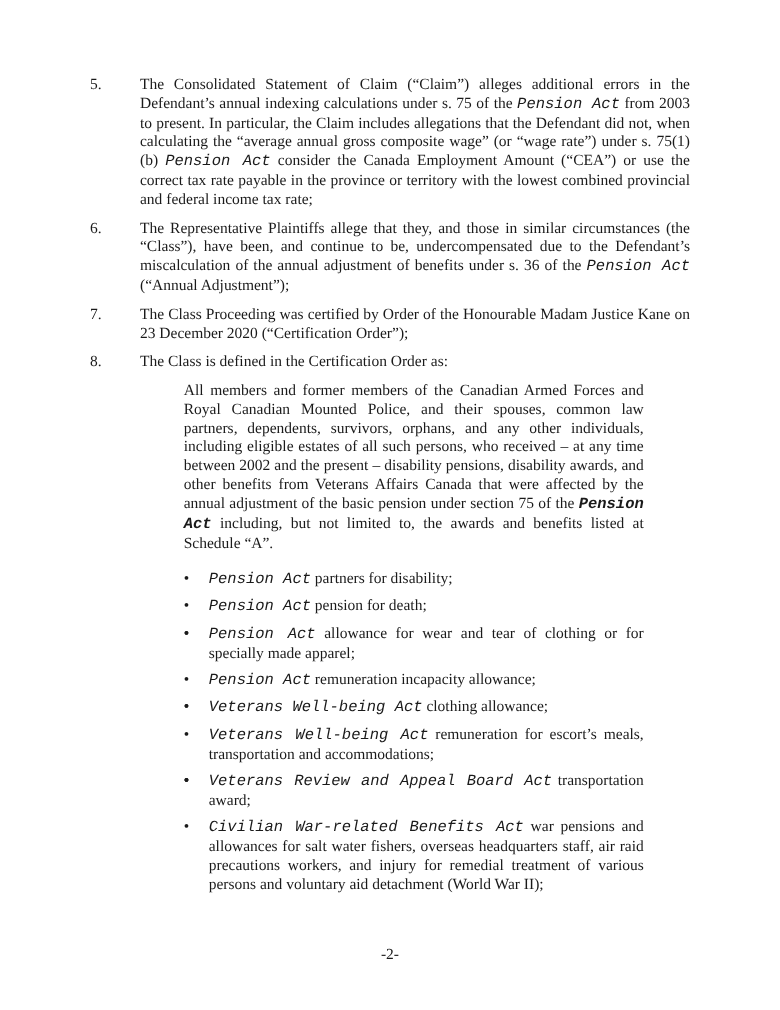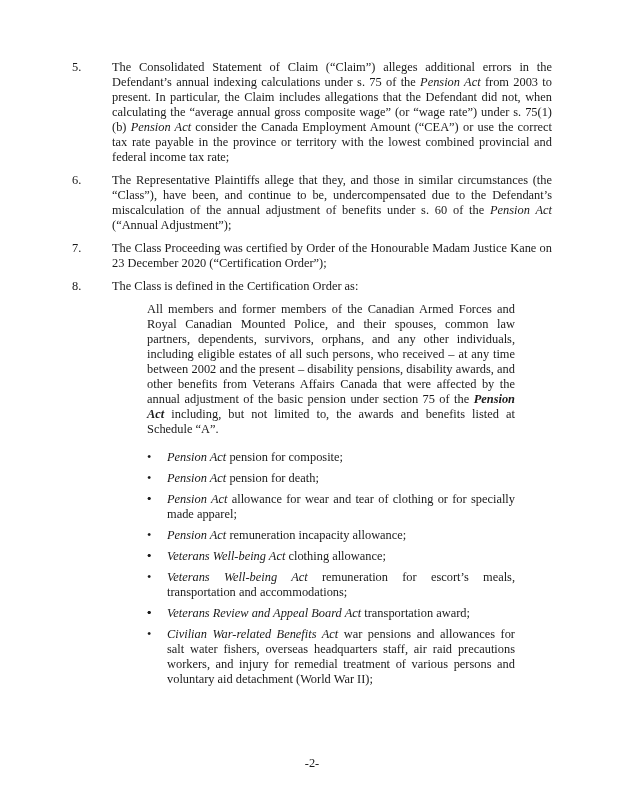--- a/index.html
+++ b/index.html
@@ -58,55 +58,55 @@
     left: 0;
     top: 0;
   }
   .footer {
     position: absolute;
     top: 756px;
     left: 0;
     width: 624px;
     text-align: center;
   }
-  .it { font-style: italic; }
+  .it { font-style: italic; font-family: Liberation Mono, monospace; }
   .bd { font-weight: bold; }
 </style>
 </head>
 <body>
 
 <div class="page">
   <div class="content">
 
     <div class="num-para">
       <span class="num">5.</span>
       <span><span>The Consolidated Statement of Claim (“Claim”) alleges additional errors in the Defendant’s annual indexing calculations under s. 75 of the </span><span class="it">Pension Act</span><span> from 2003 to present. In particular, the Claim includes allegations that the Defendant did not, when calculating the “average annual gross composite wage” (or “wage rate”) under s. 75(1) (b) </span><span class="it">Pension Act</span><span> consider the Canada Employment Amount (“CEA”) or use the correct tax rate payable in the province or territory with the lowest combined provincial and federal income tax rate;</span></span>
     </div>
 
     <div class="num-para">
       <span class="num">6.</span>
-      <span><span>The Representative Plaintiffs allege that they, and those in similar circumstances (the “Class”), have been, and continue to be, undercompensated due to the Defendant’s miscalculation of the annual adjustment of benefits under s. 60 of the </span><span class="it">Pension Act</span><span> (“Annual Adjustment”);</span></span>
+      <span><span>The Representative Plaintiffs allege that they, and those in similar circumstances (the “Class”), have been, and continue to be, undercompensated due to the Defendant’s miscalculation of the annual adjustment of benefits under s. 36 of the </span><span class="it">Pension Act</span><span> (“Annual Adjustment”);</span></span>
     </div>
 
     <div class="num-para">
       <span class="num">7.</span>
       <span><span>The Class Proceeding was certified by Order of the Honourable Madam Justice Kane on 23 December 2020 (“Certification Order”);</span></span>
     </div>
 
     <div class="num-para">
       <span class="num">8.</span>
       <span><span>The Class is defined in the Certification Order as:</span></span>
     </div>
 
     <div class="quote"><span>All members and former members of the Canadian Armed Forces and Royal Canadian Mounted Police, and their spouses, common law partners, dependents, survivors, orphans, and any other individuals, including eligible estates of all such persons, who received – at any time between 2002 and the present – disability pensions, disability awards, and other benefits from Veterans Affairs Canada that were affected by the annual adjustment of the basic pension under section 75 of the </span><span class="it bd">Pension Act</span><span> including, but not limited to, the awards and benefits listed at Schedule “A”.</span></div>
 
     <ul class="benefits">
       <li>
         <span class="bullet">•</span>
-        <span><span class="it">Pension Act</span><span> pension for composite;</span></span>
+        <span><span class="it">Pension Act</span><span> partners for disability;</span></span>
       </li>
       <li>
         <span class="bullet">•</span>
         <span><span class="it">Pension Act</span><span> pension for death;</span></span>
       </li>
       <li>
         <span class="bullet">•</span>
       </li>
       <li>
         <span class="bullet">•</span>

